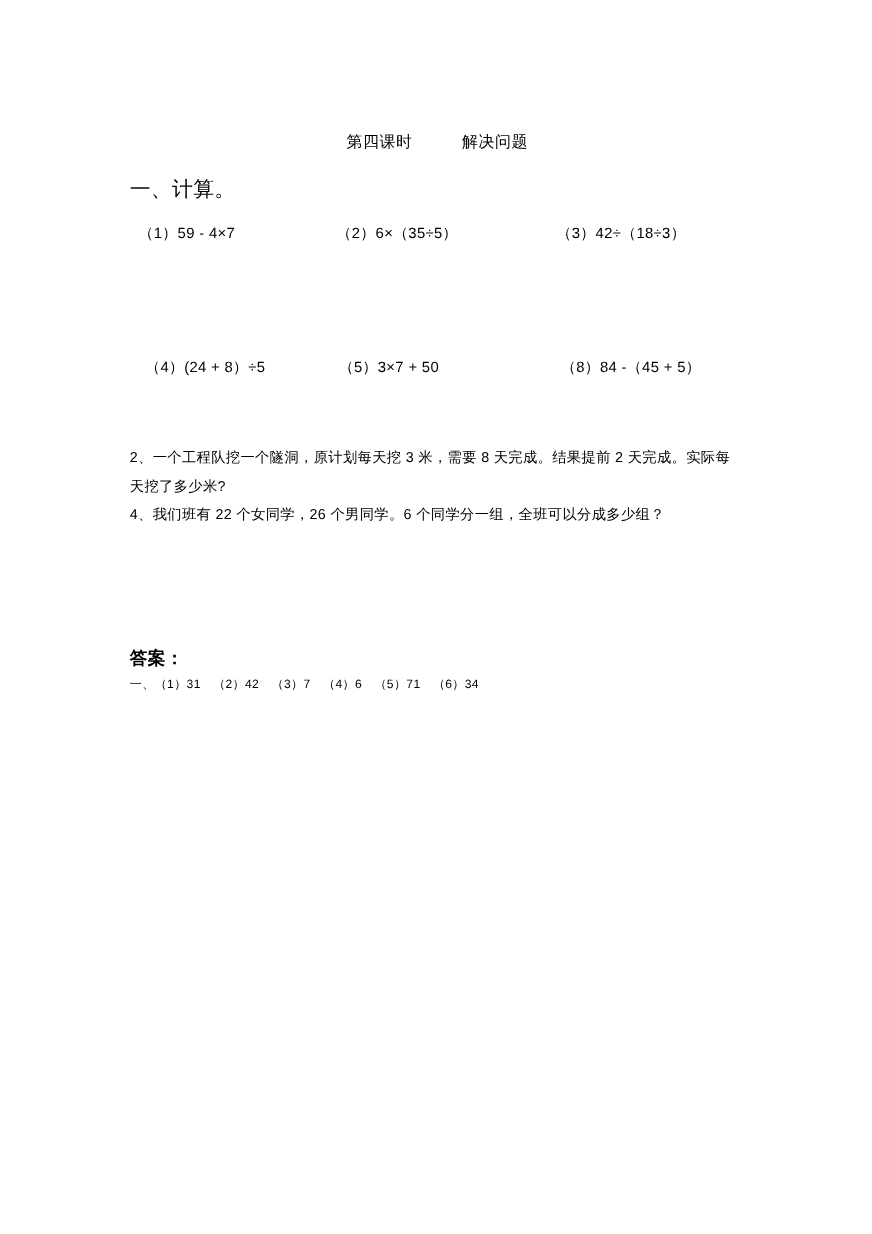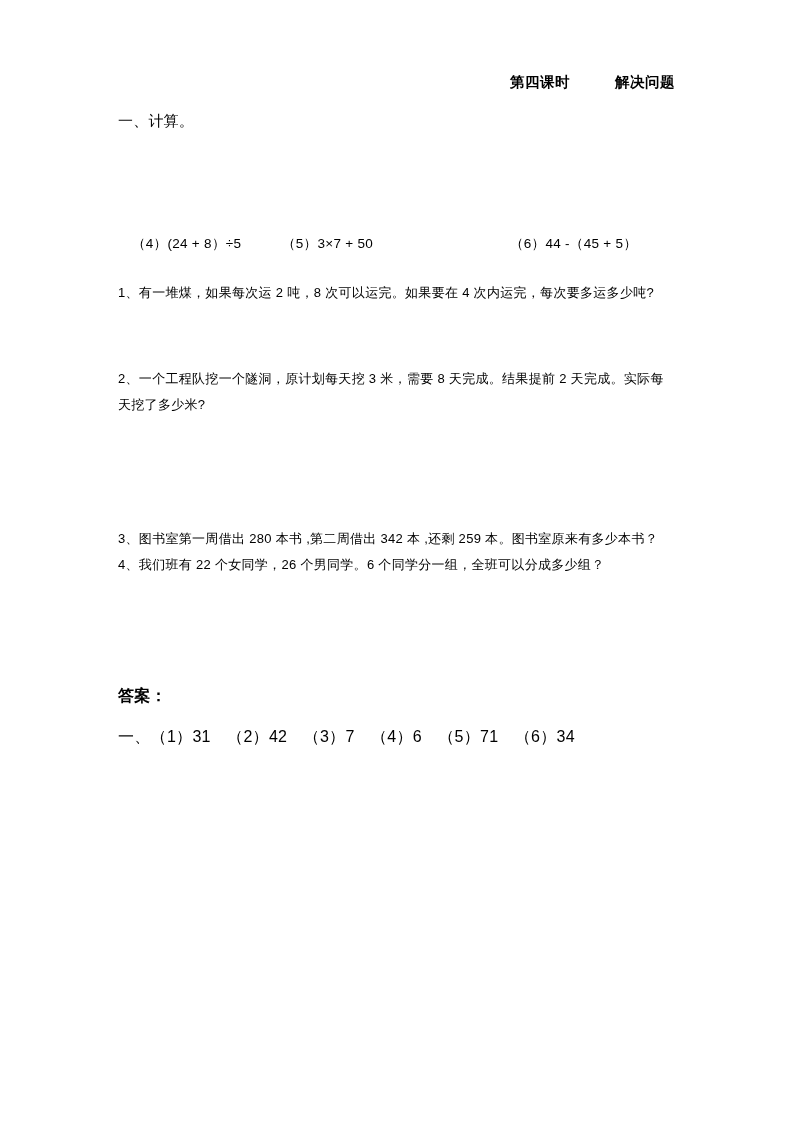--- a/index.html
+++ b/index.html
@@ -16,52 +16,52 @@
     overflow: hidden;
   }
   .page {
     position: relative;
     width: 793px;
     height: 1122px;
     box-sizing: border-box;
     padding: 0 118px;
   }
   .title {
-    margin-top: 73px;
+    margin-top: 120px;
     font-family: "Liberation Sans", "DejaVu Sans", sans-serif;
-    font-weight: bold;
+    font-weight: normal;
     font-size: 14.5px;
     letter-spacing: 0.5px;
-    text-align: right;
+    text-align: left;
     padding-left: 197px;
   }
   .title .gap {
     display: inline-block;
     width: 36px;
   }
   .section-head {
     margin-top: 20px;
-    font-size: 15px;
+    font-size: 19px;
     font-family: "Liberation Sans", "DejaVu Sans", sans-serif;
     letter-spacing: 0.2px;
   }
   .calc-row {
     position: relative;
     height: 18px;
     font-size: 13.5px;
     font-family: "Liberation Sans", "DejaVu Sans", sans-serif;
     letter-spacing: 0.3px;
   }
   .calc-row .c1 { position: absolute; left: 8px; }
   .calc-row .c2 { position: absolute; left: 188px; }
   .calc-row .c3 { position: absolute; left: 388px; }
   .row1 { margin-top: 18px; }
   .row2 { margin-top: 104px; }
   .row2 .c1 { left: 14px; }
-  .row2 .c2 { left: 164px; }
+  .row2 .c2 { left: 190px; }
   .row2 .c3 { left: 392px; }
 
   .section-head2 {
     margin-top: 65px;
     font-size: 13.5px;
     font-family: "Liberation Sans", "DejaVu Sans", sans-serif;
     letter-spacing: 0.2px;
   }
   .problem {
     font-size: 13px;
@@ -75,48 +75,51 @@
   .p4 { }
 
   .answer-head {
     margin-top: 108px;
     font-size: 16px;
     font-weight: bold;
     font-family: "Liberation Sans", "DejaVu Sans", sans-serif;
     letter-spacing: 0.3px;
   }
   .answer-line {
-    margin-top: 20px;
-    font-size: 16px;
+    margin-top: 4px;
+    font-size: 11px;
     font-family: "Liberation Sans", "DejaVu Sans", sans-serif;
     letter-spacing: 0.3px;
   }
 </style>
 </head>
 <body>
 
 <div class="page">
 
   <div class="title">
     <span>第四课时</span>
     <span class="gap"></span>
     <span>解决问题</span>
   </div>
 
   <div class="section-head">一、计算。</div>
 
+  <div class="calc-row row1">
+    <span class="c1">（1）59 - 4×7</span>
+    <span class="c2">（2）6×（35÷5）</span>
+    <span class="c3">（3）42÷（18÷3）</span>
+  </div>
 
   <div class="calc-row row2">
     <span class="c1">（4）(24 + 8）÷5</span>
     <span class="c2">（5）3×7 + 50</span>
-    <span class="c3">（6）44 -（45 + 5）</span>
+    <span class="c3">（8）84 -（45 + 5）</span>
   </div>
 
 
-  <div class="problem p1">1、有一堆煤，如果每次运 2 吨，8 次可以运完。如果要在 4 次内运完，每次要多运多少吨?</div>
   <div class="problem p2">2、一个工程队挖一个隧洞，原计划每天挖 3 米，需要 8 天完成。结果提前 2 天完成。实际每天挖了多少米?</div>
-  <div class="problem p3">3、图书室第一周借出 280 本书 ,第二周借出 342 本 ,还剩 259 本。图书室原来有多少本书？</div>
   <div class="problem p4">4、我们班有 22 个女同学，26 个男同学。6 个同学分一组，全班可以分成多少组？</div>
 
   <div class="answer-head">答案：</div>
   <div class="answer-line">一、（1）31　（2）42　（3）7　（4）6　（5）71　（6）34</div>
 
 </div>
 
 </body></html>

